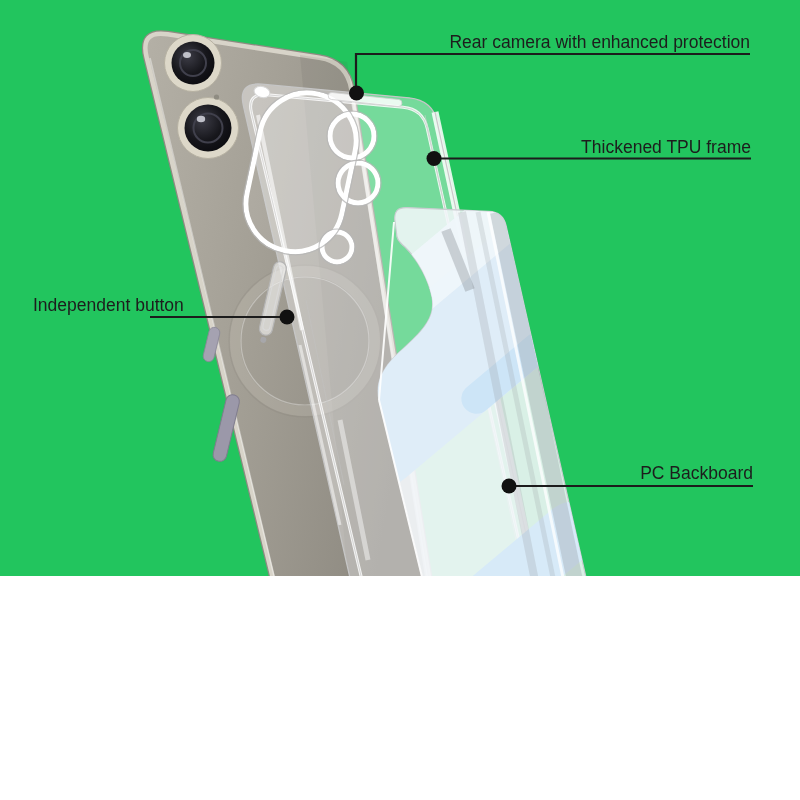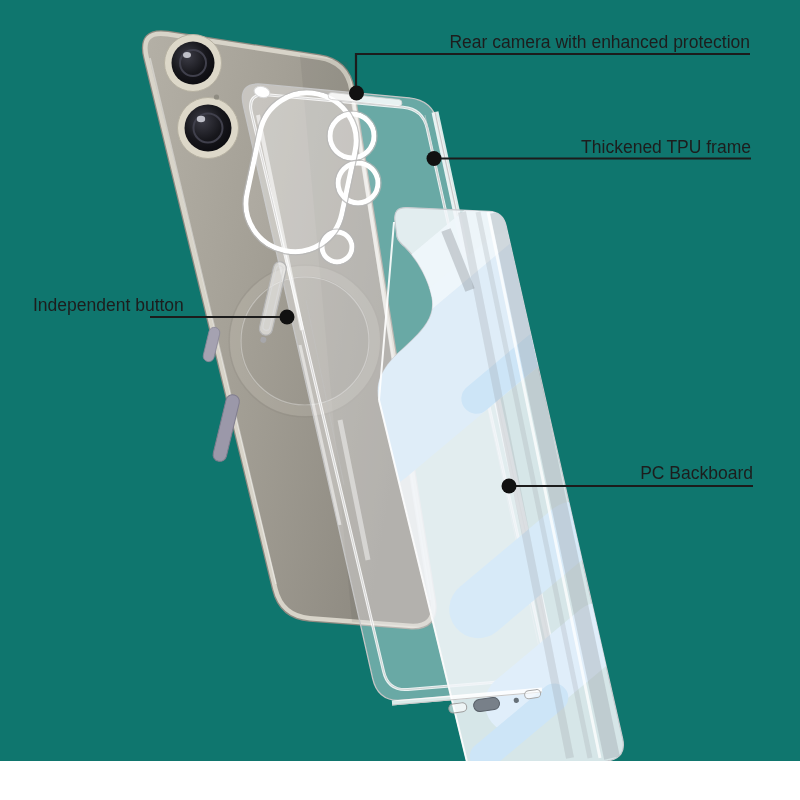--- a/index.html
+++ b/index.html
@@ -1,16 +1,16 @@
 <!DOCTYPE html>
 <html><head>
 <meta charset="utf-8">
 <style>
   html,body{margin:0;padding:0;background:#ffffff;}
-  #stage{position:relative;width:800px;height:761px;background:#0f766e;overflow:hidden;
+  #stage{position:relative;width:800px;height:576px;background:#22c55e;overflow:hidden;
          font-family:"Liberation Sans", sans-serif;}
   svg{position:absolute;left:0;top:0;}
   .callout-text{font-family:"Liberation Sans", sans-serif;font-size:17.5px;fill:#1d1d1d;}
 </style>
 </head>
 <body>
 
 <div id="stage">
 <svg width="800" height="800" viewBox="0 0 800 800">
   <defs>

